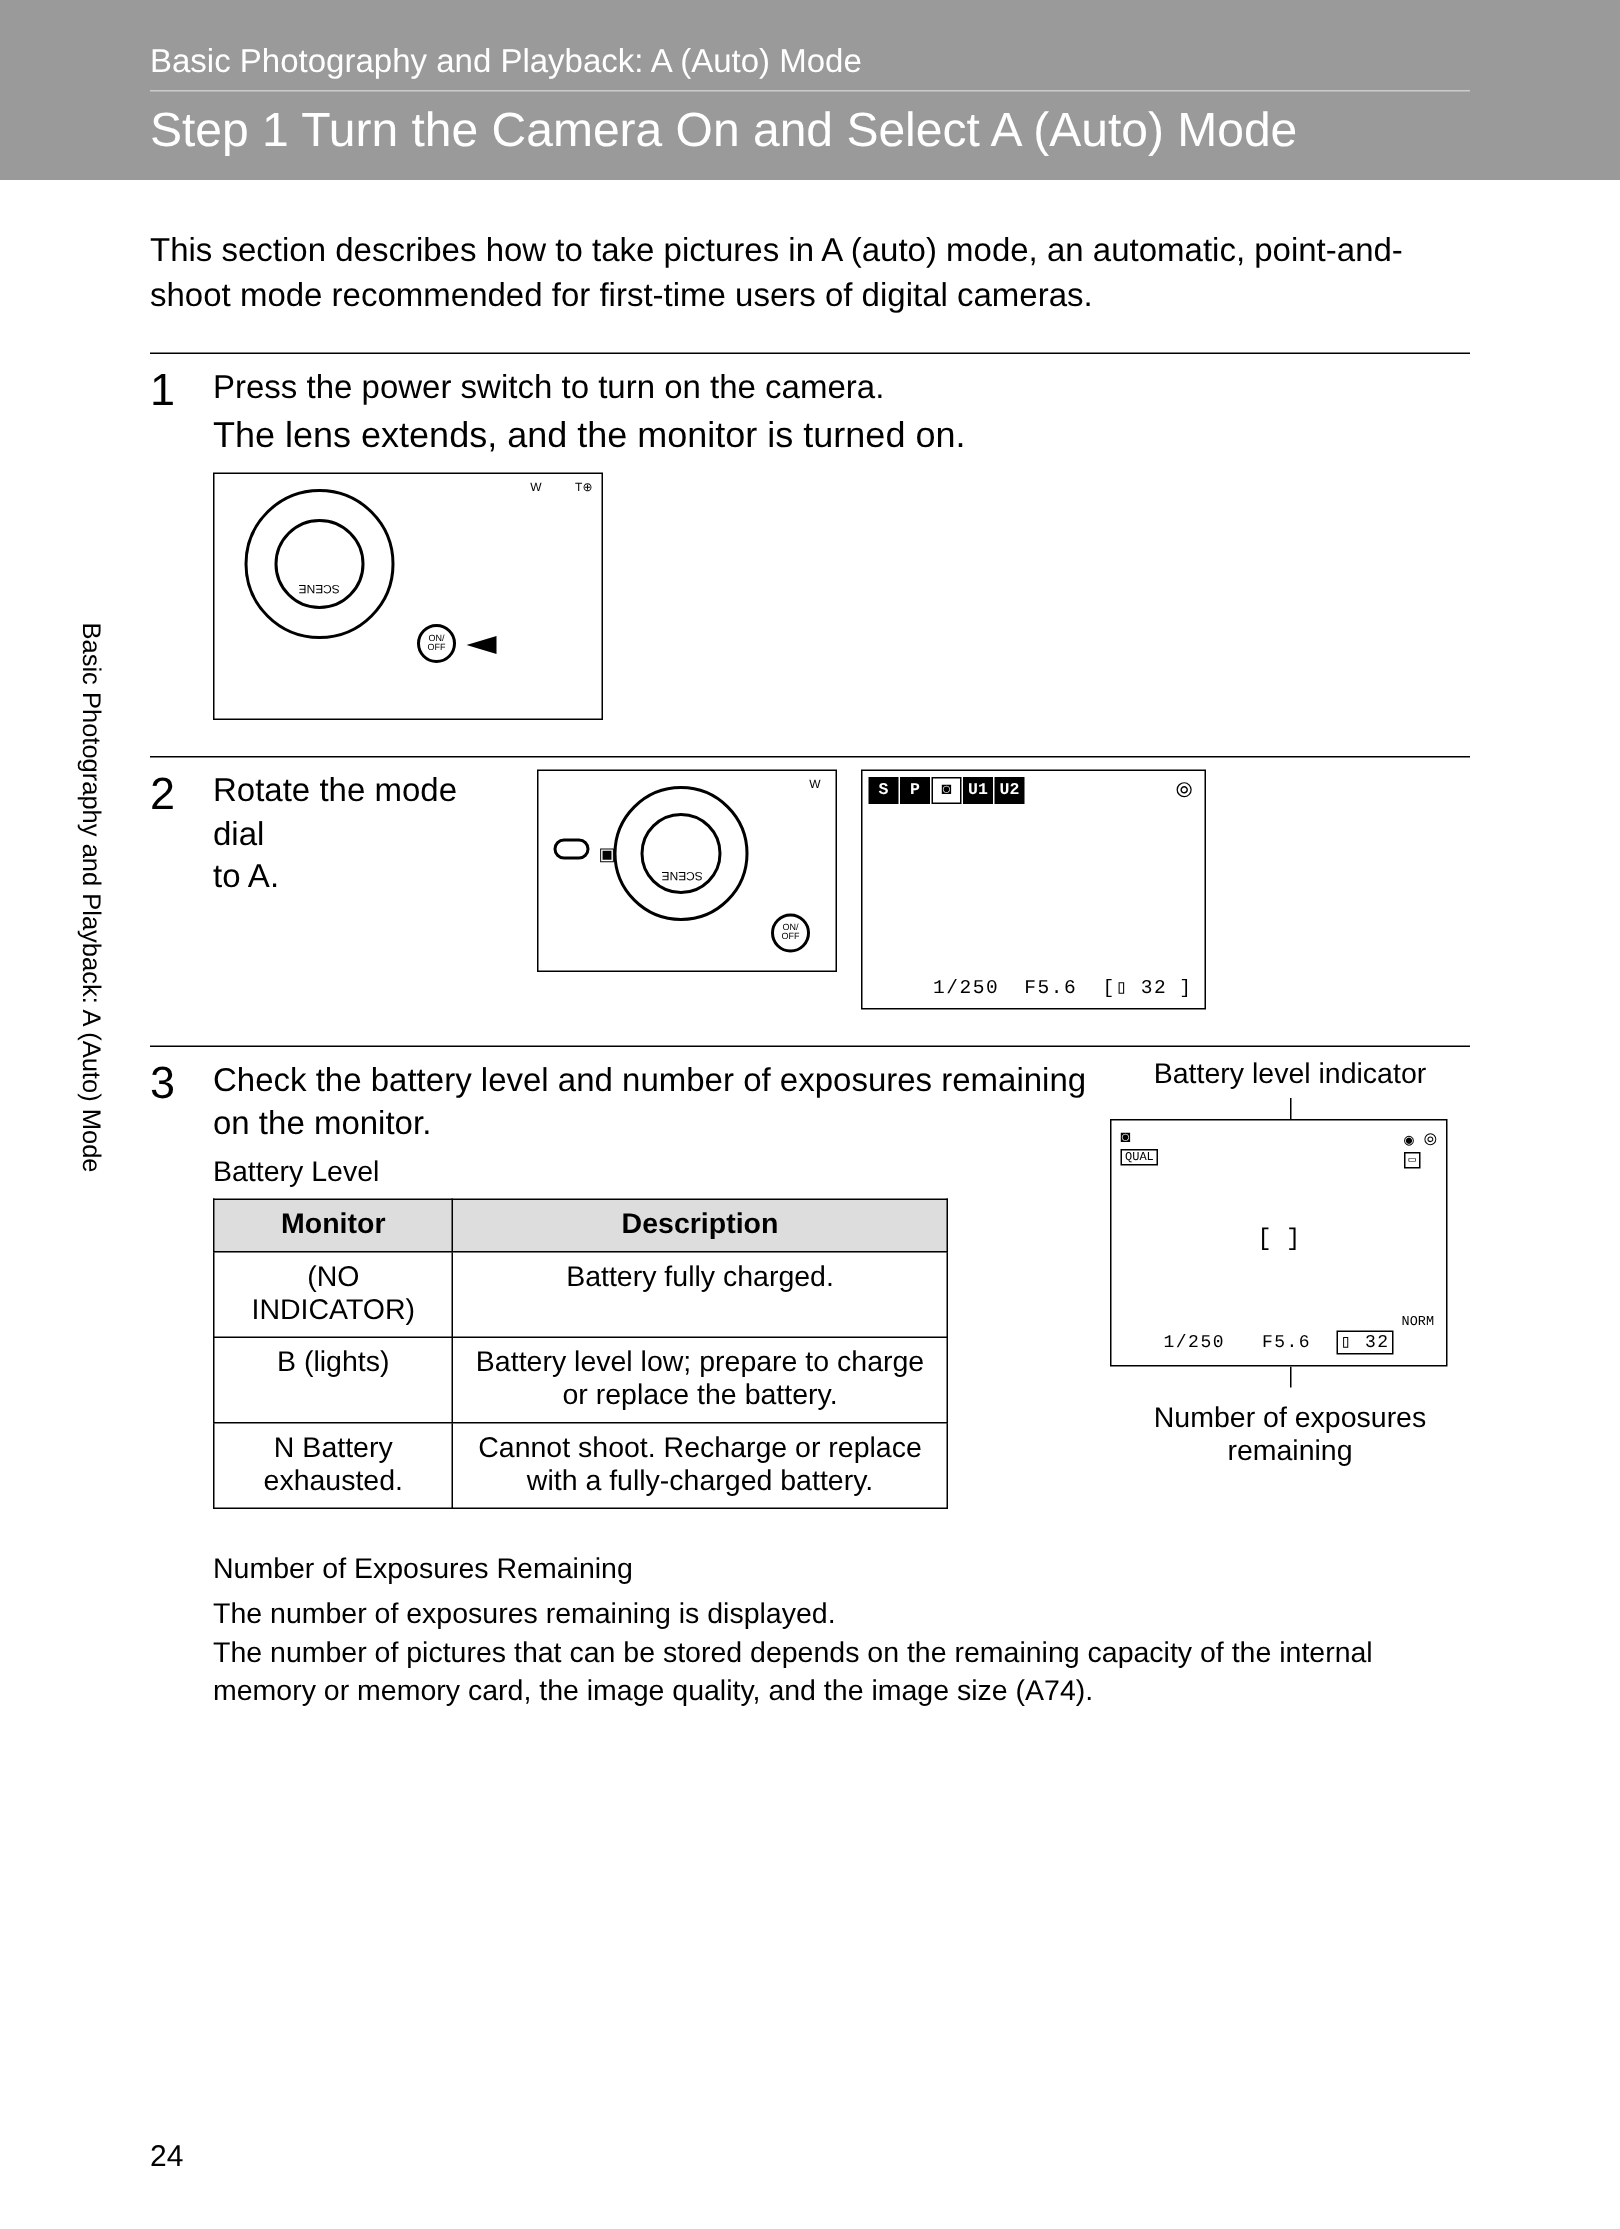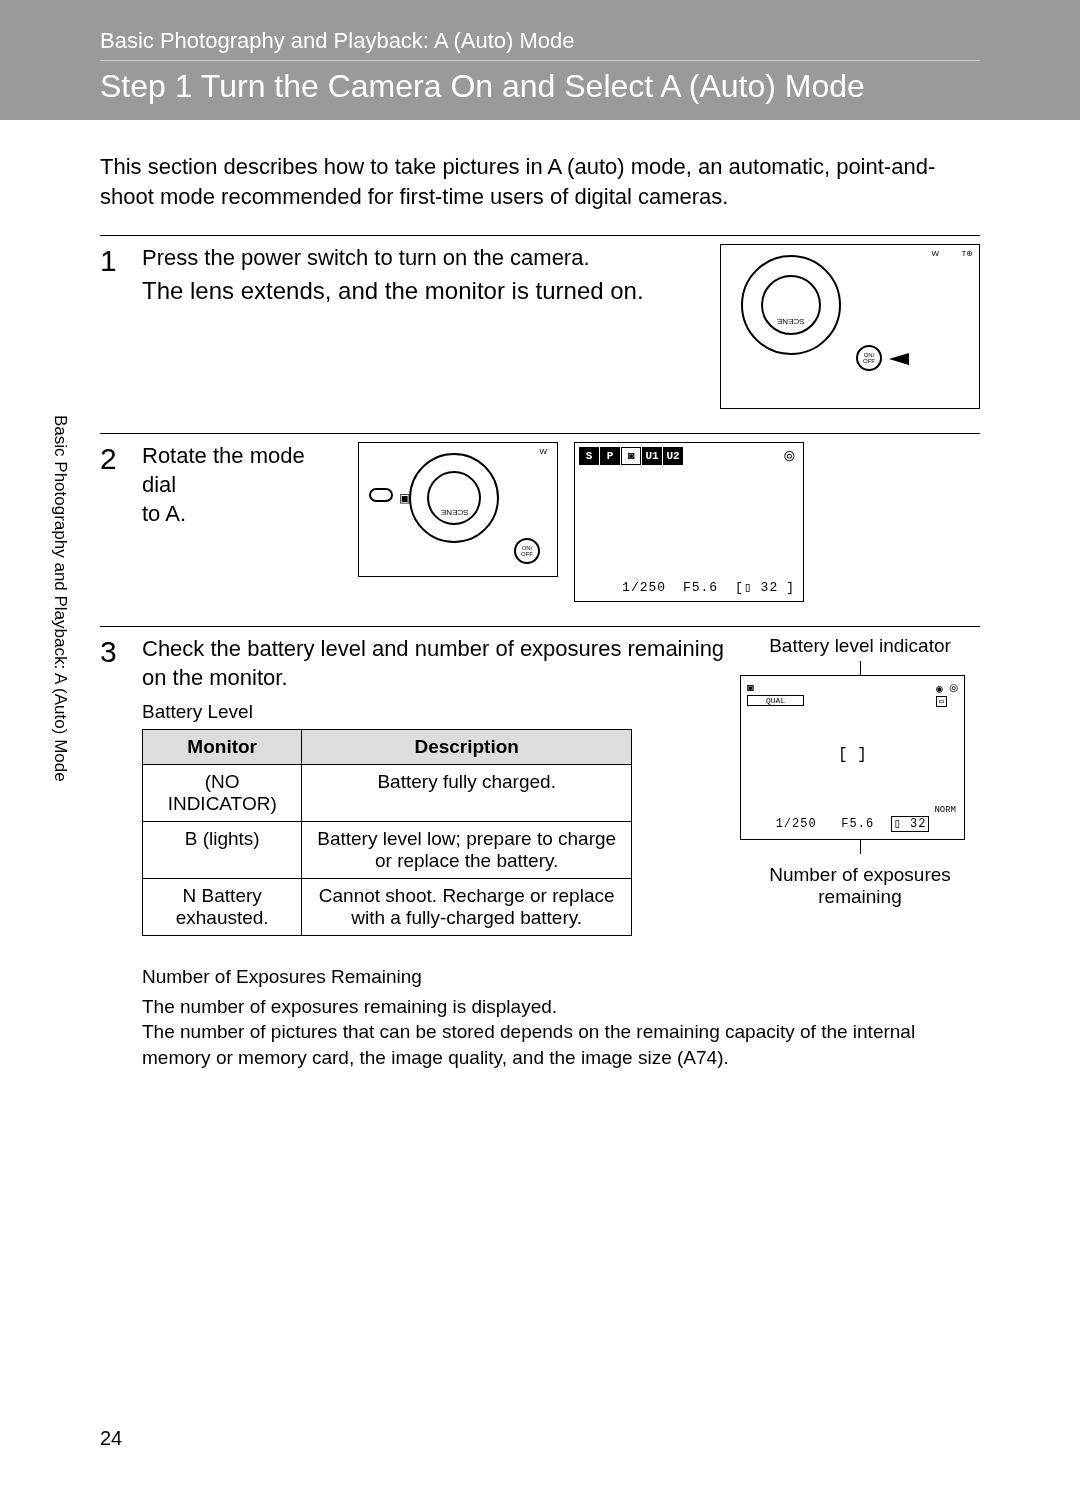--- a/index.html
+++ b/index.html
@@ -182,21 +182,21 @@
 
 <div class="side-tab-text">Basic Photography and Playback: A (Auto) Mode</div>
 
 <div class="content">
 
   <p class="intro">This section describes how to take pictures in A (auto) mode, an automatic, point-and-shoot mode recommended for first-time users of digital cameras.</p>
 
   <div class="step">
     <div class="step-num">1</div>
     <div class="step-body">
-      <div style="display:flex; gap:10px;">
+      <div style="display:flex; gap:10px;flex-direction:column;">
         <div style="flex:1;">
           <div class="step-title">Press the power switch to turn on the camera.</div>
           <div class="step-sub">The lens extends, and the monitor is turned on.</div>
         </div>
         <div class="illus-dial-top" style="position:relative;">
           <div class="dial-circle" style="top:10px;left:20px;width:100px;height:100px;"></div>
           <div class="dial-circle" style="top:30px;left:40px;width:60px;height:60px;"></div>
           <div class="onoff" style="top:100px;left:135px;">ON/<br>OFF</div>
           <div class="arrow" style="top:108px;left:168px;"></div>
           <div class="dial-text" style="top:4px;right:40px;">W</div>
@@ -268,21 +268,21 @@
             </tr>
           </tbody>
             </table>
         </div>
         <div class="step3-right">
           <div class="bli-label">Battery level indicator</div>
           <div class="bli-line"></div>
           <div class="lcd2">
             <div class="topL">
               <span>◙</span><br>
-              <span style="border:1px solid #000;padding:0 18px;font-size:8px;">QUAL</span>
+              <span style="border:1px solid #000;padding:0 2px;font-size:8px;">QUAL</span>
             </div>
             <div class="topR">
               <span>◉</span>&nbsp;<span>⦾</span><br>
               <span style="border:1px solid #000;padding:0 2px;font-size:8px;">▭</span>
             </div>
             <div class="mid">[   ]</div>
             <div style="position:absolute;bottom:24px;right:8px;font-size:9px;">NORM</div>
             <div class="bottom">
               <span>1/250</span>&nbsp;&nbsp;
               <span>F5.6</span>&nbsp;

